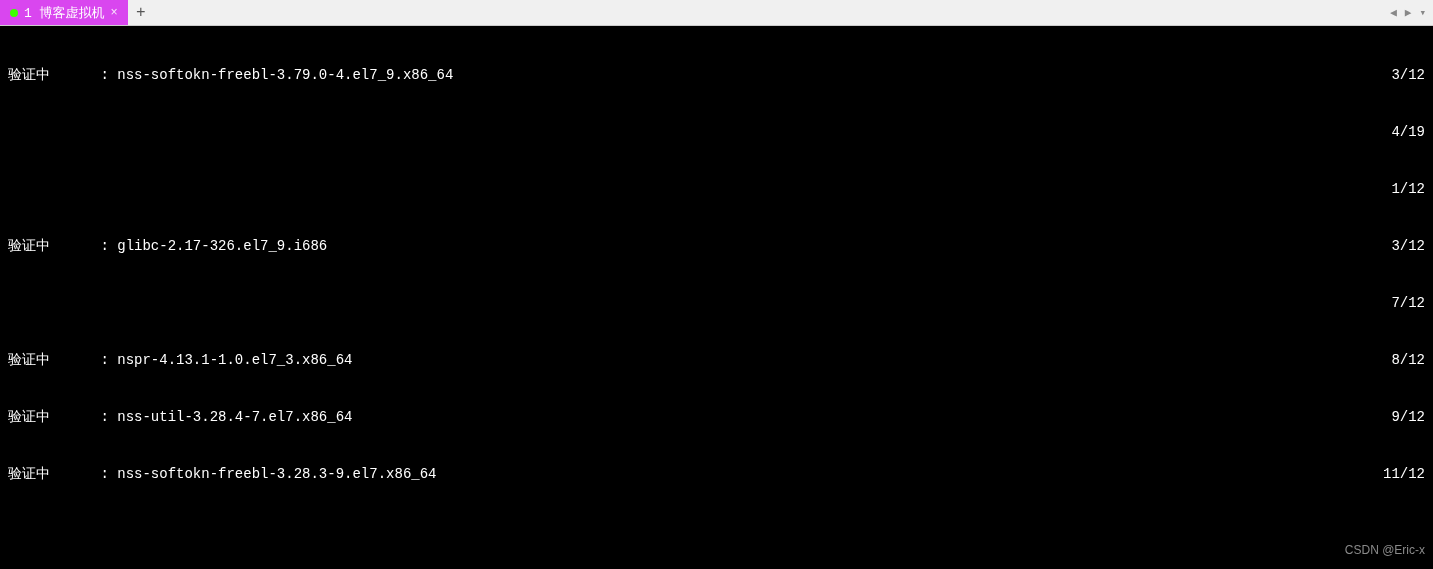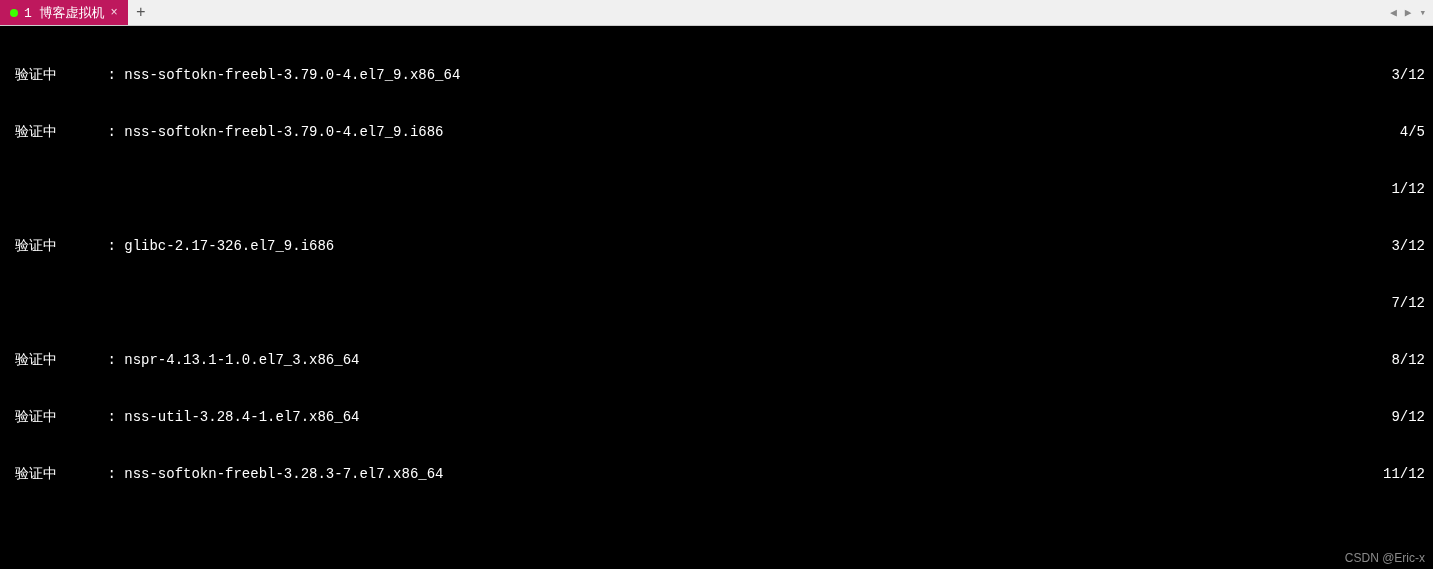--- a/index.html
+++ b/index.html
@@ -1,55 +1,55 @@
 <!DOCTYPE html>
 <html><head>
 <meta charset="utf-8">
 <style>
   * { margin: 0; padding: 0; box-sizing: border-box; }
   html, body { width: 1433px; height: 569px; font-family: "Consolas","Courier New",monospace; font-size: 14px; background: #000; color: #fff; overflow: hidden; }
   .tabbar { height: 26px; background: #f0f0f0; display: flex; align-items: stretch; border-bottom: 1px solid #ccc; position: relative; }
-  .tab { display: flex; align-items: center; padding: 0 10px; background: #be185d; color: #fff; font-size: 13px; gap: 6px; cursor: pointer; }
+  .tab { display: flex; align-items: center; padding: 0 10px; background: #d946ef; color: #fff; font-size: 13px; gap: 6px; cursor: pointer; }
   .tab .dot { width: 8px; height: 8px; border-radius: 50%; background: #3cff00; display: inline-block; }
   .tab .x { font-size: 12px; opacity: .85; }
   .tab-add { width: 26px; display: flex; align-items: center; justify-content: center; color: #555; font-size: 16px; cursor: pointer; background:#f0f0f0;}
   .nav-arrows { position:absolute; right:4px; top:0; bottom:0; display:flex; align-items:center; gap:2px; color:#888;}
   .nav-arrows span { font-size:11px; padding:0 3px; cursor:pointer;}
   .terminal { padding: 2px 8px 8px 8px; white-space: pre; line-height: 19px; letter-spacing: 0; }
-  .row { display: flex; margin-left: 7px; }
+  .row { display: flex; }
   .row .left { flex: 0 0 auto; }
   .row .right { margin-left: auto; }
-  .watermark { position:absolute; right:8px; bottom:4px; color:#8a8a8a; font-size:12px; font-family: sans-serif;}
+  .watermark { position:absolute; right:8px; bottom:12px; color:#8a8a8a; font-size:12px; font-family: sans-serif;}
 </style>
 </head>
 <body>
 
 <div class="tabbar">
   <div class="tab">
     <span class="dot"></span>
     <span>1 博客虚拟机</span>
     <span class="x">×</span>
   </div>
   <div class="tab-add">+</div>
   <div class="nav-arrows">
     <span>◀</span>
     <span>▶</span>
     <span>▾</span>
   </div>
 </div>
 
 <div class="terminal">
   <div class="row"><span class="left"><span>验证中</span>      <span>: </span><span>nss-softokn-freebl-3.79.0-4.el7_9.x86_64</span></span><span class="right">3/12</span></div>
-  <div class="row"><span class="left"><span>验证中</span>      <span>: </span><span>nss-softokn-freebl-3.79.0-4.el7_9.i686</span></span><span class="right">4/5</span></div>
+  <div class="row"><span class="right">4/19</span></div>
   <div class="row"><span class="right">1/12</span></div>
   <div class="row"><span class="left"><span>验证中</span>      <span>: </span><span>glibc-2.17-326.el7_9.i686</span></span><span class="right">3/12</span></div>
   <div class="row"><span class="right">7/12</span></div>
   <div class="row"><span class="left"><span>验证中</span>      <span>: </span><span>nspr-4.13.1-1.0.el7_3.x86_64</span></span><span class="right">8/12</span></div>
-  <div class="row"><span class="left"><span>验证中</span>      <span>: </span><span>nss-util-3.28.4-1.el7.x86_64</span></span><span class="right">9/12</span></div>
-  <div class="row"><span class="left"><span>验证中</span>      <span>: </span><span>nss-softokn-freebl-3.28.3-7.el7.x86_64</span></span><span class="right">11/12</span></div>
+  <div class="row"><span class="left"><span>验证中</span>      <span>: </span><span>nss-util-3.28.4-7.el7.x86_64</span></span><span class="right">9/12</span></div>
+  <div class="row"><span class="left"><span>验证中</span>      <span>: </span><span>nss-softokn-freebl-3.28.3-9.el7.x86_64</span></span><span class="right">11/12</span></div>
   
   
   
   
   
   
   
   
   
   

